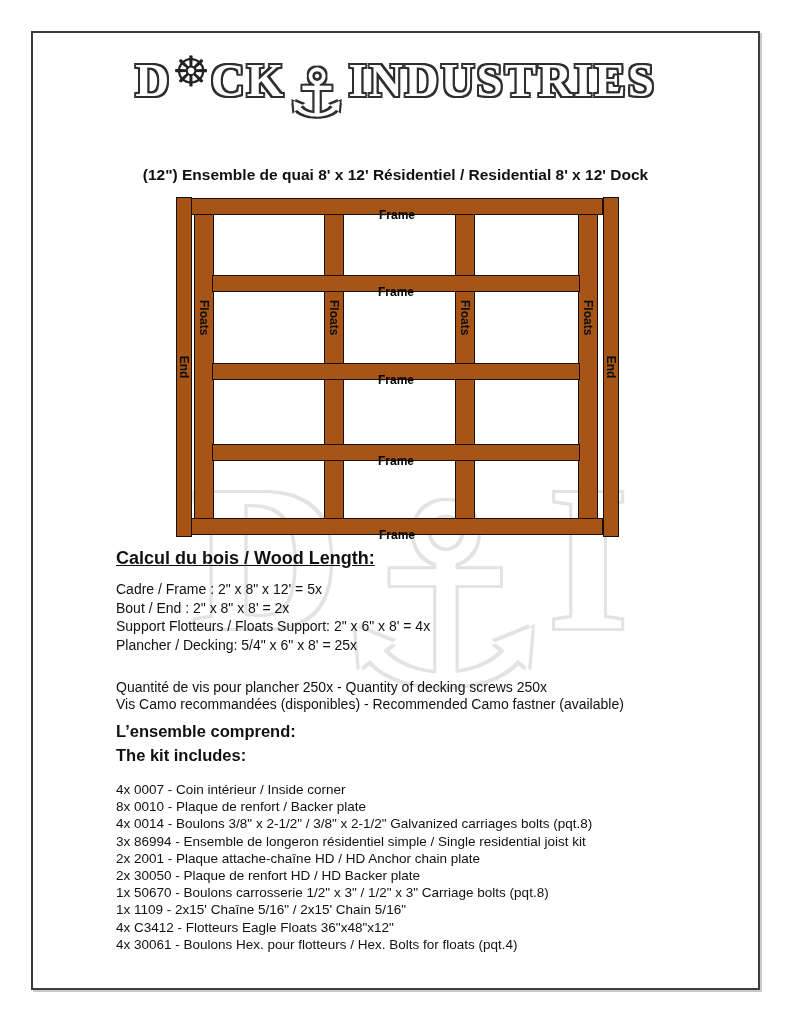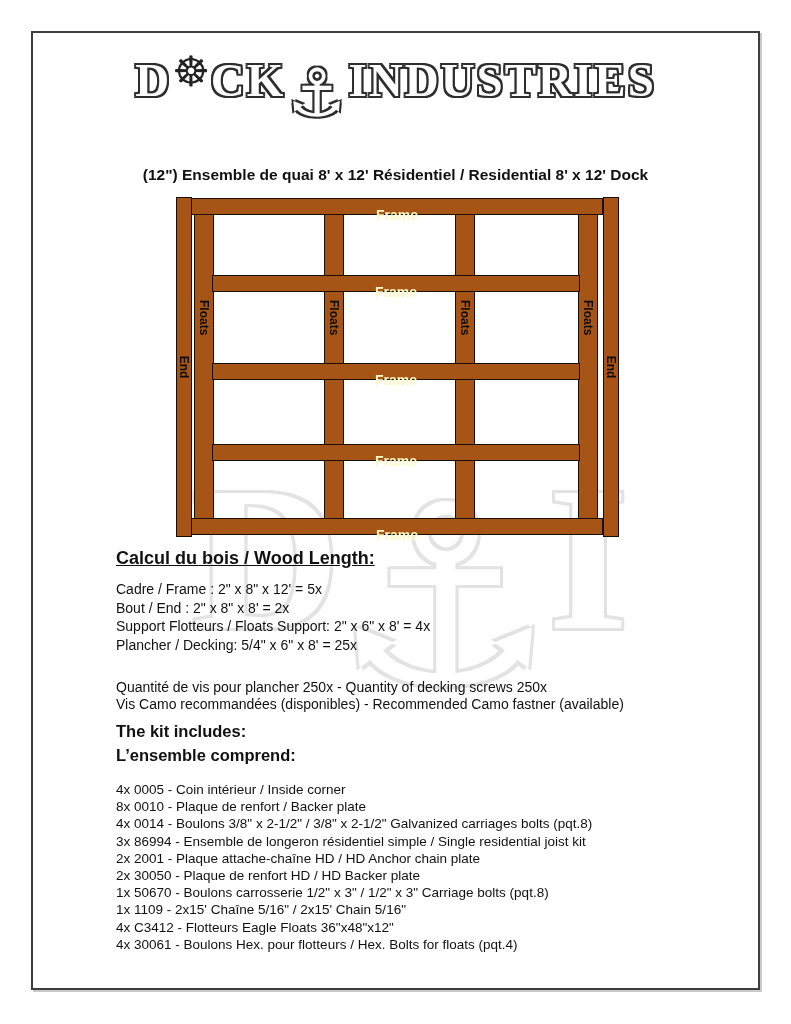--- a/index.html
+++ b/index.html
@@ -72,21 +72,21 @@
   .end-left  { left:0; }
   .end-right { left:427px; }
   .floats-bar { top:17px; width:20px; height:305px; z-index:3; }
   .fl1 { left:18px; }  .fl2 { left:148px; }  .fl3 { left:279px; }  .fl4 { left:402px; }
   .frame-bar { height:17px; z-index:4; display:flex; align-items:center; justify-content:center; }
   .fr-top    { left:15px; width:412px; top:1px; }
   .fr-mid    { left:36px; width:368px; }
   .fr-m1 { top:78px; }  .fr-m2 { top:166px; }  .fr-m3 { top:247px; }
   .fr-bottom { left:15px; width:412px; top:321px; }
   .beam-label {
-    font-size:14px; font-weight:600; color:#fef9c3; line-height:1;margin-top:16px;
+    font-size:12px; font-weight:600; color:#000000; line-height:1;margin-top:16px;
   }
   .v-label {
     position:absolute; left:50%; transform:translateX(-50%);
     writing-mode:vertical-rl; font-size:12px; font-weight:600; color:#0d0d0d;
   }
   .floats-bar .v-label { top:85px; }
   .end-bar   .v-label  { top:50%; transform:translate(-50%,-50%); }
 
   
   .content { position:absolute; left:116px; z-index:2; }
@@ -164,26 +164,26 @@
   <div>Support Flotteurs / Floats Support: 2" x 6" x 8' = 4x</div>
   <div>Plancher / Decking: 5/4" x 6" x 8' = 25x</div>
 </div>
 
 <div class="content notes">
   <div>Quantité de vis pour plancher 250x - Quantity of decking screws 250x</div>
   <div>Vis Camo recommandées (disponibles) - Recommended Camo fastner (available)</div>
 </div>
 
 <div class="content kit-headings">
+  <div>L’ensemble comprend:</div>
   <div>The kit includes:</div>
-  <div>L’ensemble comprend:</div>
 </div>
 
 <div class="content kit-list">
-  <div>4x 0005 - Coin intérieur / Inside corner</div>
+  <div>4x 0007 - Coin intérieur / Inside corner</div>
   <div>8x 0010 - Plaque de renfort / Backer plate</div>
   <div>4x 0014 - Boulons 3/8" x 2-1/2" / 3/8" x 2-1/2" Galvanized carriages bolts (pqt.8)</div>
   <div>3x 86994 - Ensemble de longeron résidentiel simple / Single residential joist kit</div>
   <div>2x 2001 - Plaque attache-chaîne HD / HD Anchor chain plate</div>
   <div>2x 30050 - Plaque de renfort HD / HD Backer plate</div>
   <div>1x 50670 - Boulons carrosserie 1/2" x 3" / 1/2" x 3" Carriage bolts (pqt.8)</div>
   <div>1x 1109 - 2x15' Chaîne 5/16" / 2x15' Chain 5/16"</div>
   <div>4x C3412 - Flotteurs Eagle Floats 36"x48"x12"</div>
   <div>4x 30061 - Boulons Hex. pour flotteurs / Hex. Bolts for floats (pqt.4)</div>
 </div>

